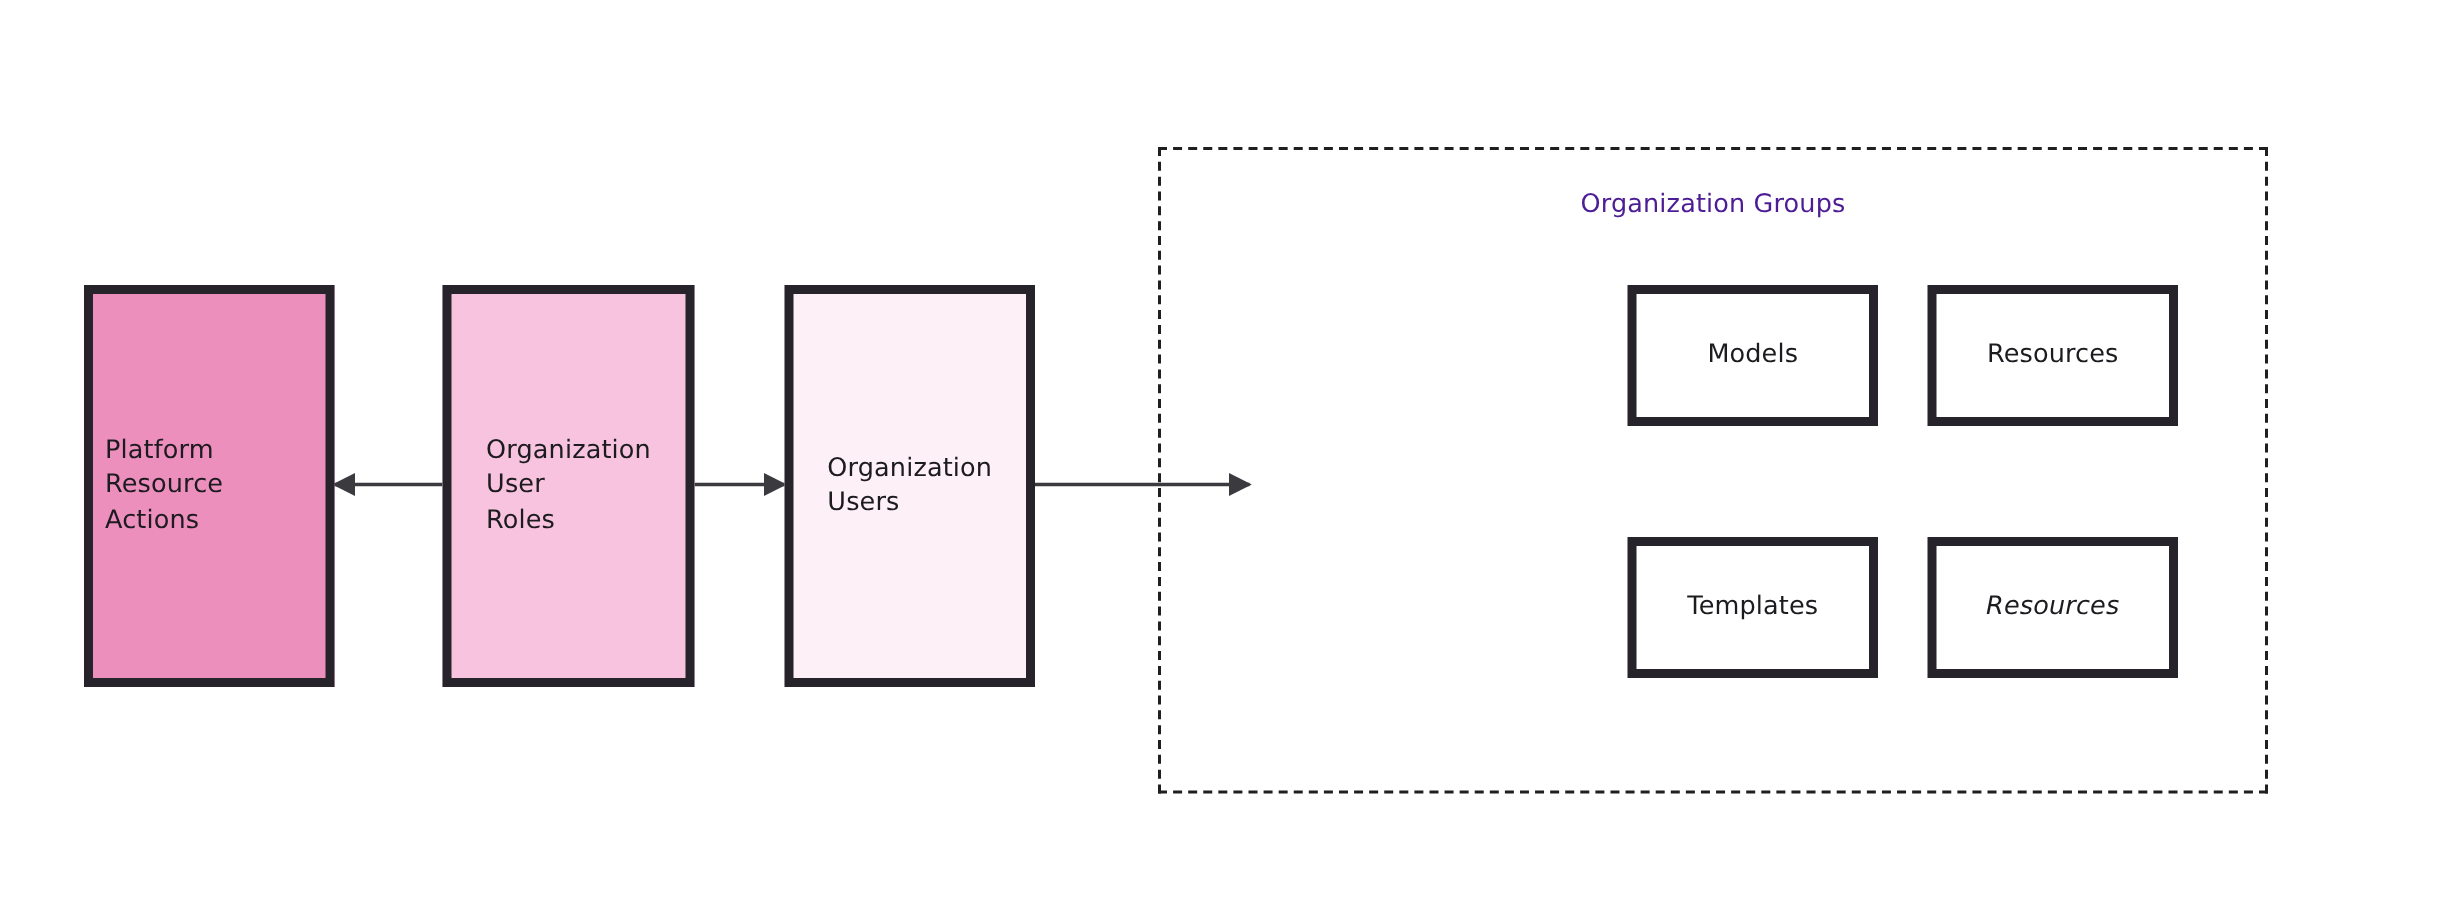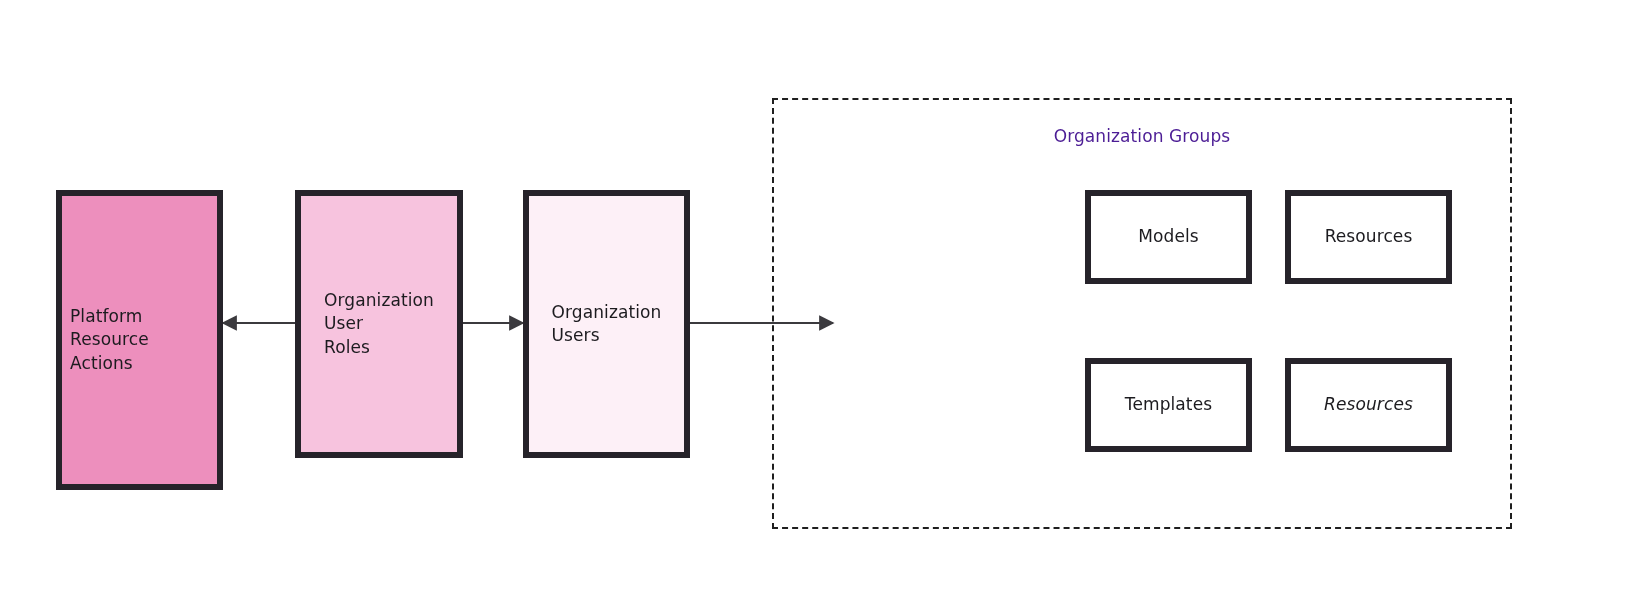--- a/index.html
+++ b/index.html
@@ -87,21 +87,21 @@
         </marker>
       </defs>
       <g id="edge-paths">
           <line x1="295" y1="323" x2="223" y2="323" stroke="#3b3a3e" stroke-width="2.2" marker-end="url(#arrow-left)"></line>
           <line x1="463" y1="323" x2="523" y2="323" stroke="#3b3a3e" stroke-width="2.2" marker-end="url(#arrow-right)"></line>
           <line x1="690" y1="323" x2="833" y2="323" stroke="#3b3a3e" stroke-width="2.2" marker-end="url(#arrow-right)"></line>
         </g>
     </svg>
   </div>
 
-  <div class="node" id="node-platform-resource-actions" style="left: 56px; top: 190px; width: 167px; height: 300px; background: rgb(237, 143, 189); border-color: rgb(38, 35, 42);">
+  <div class="node" id="node-platform-resource-actions" style="left: 56px; top: 190px; width: 167px; height: 268px; background: rgb(237, 143, 189); border-color: rgb(38, 35, 42);">
     <span class="label">Platform
 Resource Actions</span>
   </div>
 
   <div class="node" id="node-organization-user-roles" style="left: 295px; top: 190px; width: 168px; height: 268px; background: rgb(247, 195, 222); border-color: rgb(38, 35, 42);">
     <span class="label">Organization
 User
 Roles</span>
   </div>
 

